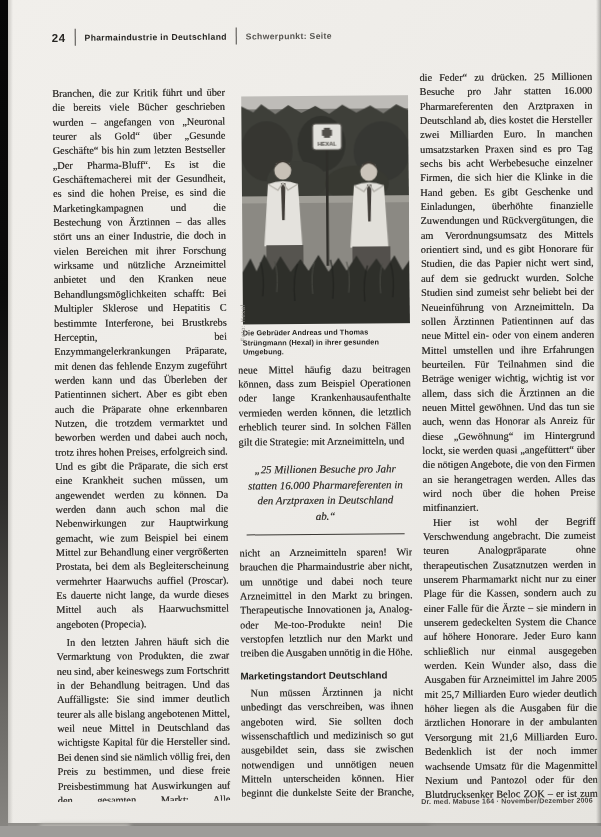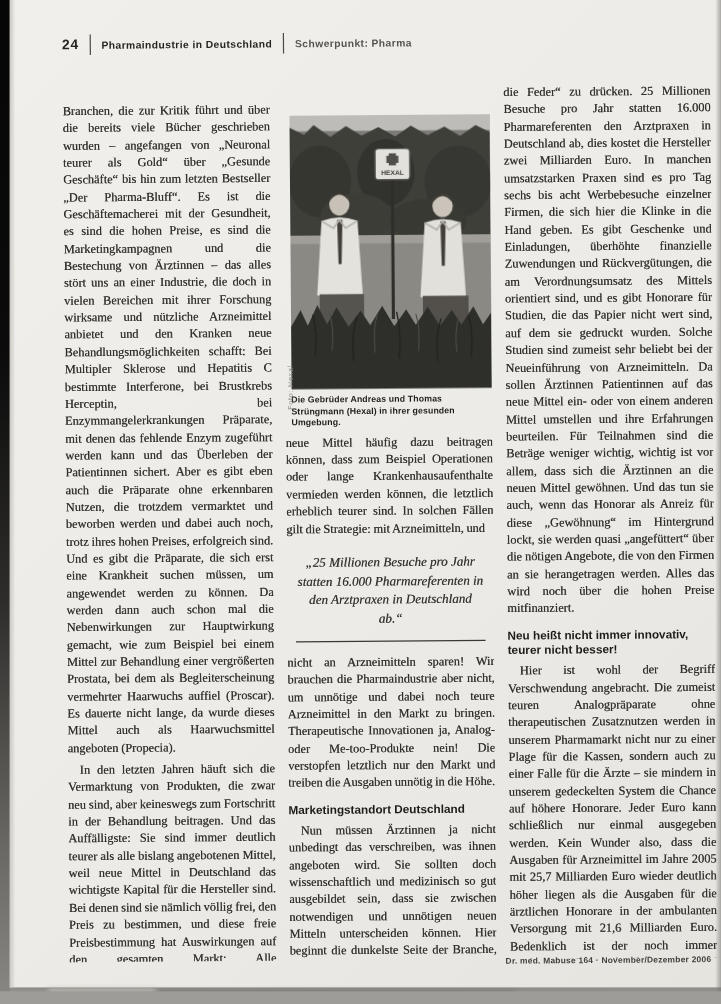--- a/index.html
+++ b/index.html
@@ -78,21 +78,21 @@
 <div class="scan">
   <div class="page"></div>
 
   <div class="content">
 
     <div class="header">
       <span class="pagenum">24</span>
       <span class="hdr-div"></span>
       <span class="hdr-sec">Pharmaindustrie in Deutschland</span>
       <span class="hdr-div"></span>
-      <span class="hdr-foc">Schwerpunkt: Pharma</span>
+      <span class="hdr-foc">Schwerpunkt: Seite</span>
     </div>
 
     <div class="cols">
 
       <div class="col col-1">
         <p class="body-text">Branchen, die zur Kritik führt und über die bereits viele Bücher geschrieben wurden – angefangen von „Neuronal teurer als Gold“ über „Gesunde Geschäfte“ bis hin zum letzten Bestseller „Der Pharma-Bluff“. Es ist die Geschäftemacherei mit der Gesundheit, es sind die hohen Preise, es sind die Marketingkampagnen und die Bestechung von Ärztinnen – das alles stört uns an einer Industrie, die doch in vielen Bereichen mit ihrer Forschung wirksame und nützliche Arzneimittel anbietet und den Kranken neue Behandlungsmöglichkeiten schafft: Bei Multipler Sklerose und Hepatitis C bestimmte Interferone, bei Brustkrebs Herceptin, bei Enzymmangelerkrankungen Präparate, mit denen das fehlende Enzym zugeführt werden kann und das Überleben der Patientinnen sichert. Aber es gibt eben auch die Präparate ohne erkennbaren Nutzen, die trotzdem vermarktet und beworben werden und dabei auch noch, trotz ihres hohen Preises, erfolgreich sind. Und es gibt die Präparate, die sich erst eine Krankheit suchen müssen, um angewendet werden zu können. Da werden dann auch schon mal die Nebenwirkungen zur Hauptwirkung gemacht, wie zum Beispiel bei einem Mittel zur Behandlung einer vergrößerten Prostata, bei dem als Begleiterscheinung vermehrter Haarwuchs auffiel (Proscar). Es dauerte nicht lange, da wurde dieses Mittel auch als Haarwuchsmittel angeboten (Propecia).</p>
         <div class="spacer-4"></div>
         <p class="body-text indent">In den letzten Jahren häuft sich die Vermarktung von Produkten, die zwar neu sind, aber keineswegs zum Fortschritt in der Behandlung beitragen. Und das Auffälligste: Sie sind immer deutlich teurer als alle bislang angebotenen Mittel, weil neue Mittel in Deutschland das wichtigste Kapital für die Hersteller sind. Bei denen sind sie nämlich völlig frei, den Preis zu bestimmen, und diese freie Preisbestimmung hat Auswirkungen auf den gesamten Markt: Alle Preiserhöhungen, die danach kommen, sind gesetzlich geregelt bis hin zur 16-prozentigen Mehrwertsteuer. Auf der einen Seite brauchen wir also die Pharmaindustrie für die Erforschung besserer Behandlungsmöglichkeiten. Und wenn wir es dann mit einer echten therapeutischen Innovation zu tun haben, sollte sie auch trotz eines hohen Preises bezahlt werden, weil</p>
       </div>
 
@@ -153,21 +153,20 @@
         <p class="body-text">neue Mittel häufig dazu beitragen können, dass zum Beispiel Operationen oder lange Krankenhausaufenthalte vermieden werden können, die letztlich erheblich teurer sind. In solchen Fällen gilt die Strategie: mit Arzneimitteln, und</p>
         <p class="pull-quote">„25 Millionen Besuche pro Jahr statten 16.000 Pharma­referenten in den Arztpraxen in Deutschland ab.“</p>
         <div class="quote-rule"></div>
         <p class="body-text">nicht an Arzneimitteln sparen! Wir brauchen die Pharmaindustrie aber nicht, um unnötige und dabei noch teure Arzneimittel in den Markt zu bringen. Therapeutische Innovationen ja, Analog- oder Me-too-Produkte nein! Die verstopfen letztlich nur den Markt und treiben die Ausgaben unnötig in die Höhe.</p>
         <h3 class="subheading">Marketingstandort Deutschland</h3>
         <p class="body-text indent">Nun müssen Ärztinnen ja nicht unbedingt das verschreiben, was ihnen angeboten wird. Sie sollten doch wissenschaftlich und medizinisch so gut ausgebildet sein, dass sie zwischen notwendigen und unnötigen neuen Mitteln unterscheiden können. Hier beginnt die dunkelste Seite der Branche, die mit allen möglichen Strategien und Tricks versucht, den Ärztinnen bestimmte Arzneimittel „in</p>
       </div>
 
       <div class="col col-3">
         <p class="body-text">die Feder“ zu drücken. 25 Millionen Besuche pro Jahr statten 16.000 Pharmareferenten den Arztpraxen in Deutschland ab, dies kostet die Hersteller zwei Milliarden Euro. In manchen umsatzstarken Praxen sind es pro Tag sechs bis acht Werbebesuche einzelner Firmen, die sich hier die Klinke in die Hand geben. Es gibt Geschenke und Einladungen, überhöhte finanzielle Zuwendungen und Rückvergütungen, die am Verordnungsumsatz des Mittels orientiert sind, und es gibt Honorare für Studien, die das Papier nicht wert sind, auf dem sie gedruckt wurden. Solche Studien sind zumeist sehr beliebt bei der Neueinführung von Arzneimitteln. Da sollen Ärztinnen Patientinnen auf das neue Mittel ein- oder von einem anderen Mittel umstellen und ihre Erfahrungen beurteilen. Für Teilnahmen sind die Beträge weniger wichtig, wichtig ist vor allem, dass sich die Ärztinnen an die neuen Mittel gewöhnen. Und das tun sie auch, wenn das Honorar als Anreiz für diese „Gewöhnung“ im Hintergrund lockt, sie werden quasi „angefüttert“ über die nötigen Angebote, die von den Firmen an sie herangetragen werden. Alles das wird noch über die hohen Preise mitfinanziert.</p>
-        <h3 class="subheading">Neu heißt nicht immer innovativ, teurer nicht besser!</h3>
         <p class="body-text indent">Hier ist wohl der Begriff Verschwendung angebracht. Die zumeist teuren Analogpräparate ohne therapeutischen Zusatznutzen werden in unserem Pharmamarkt nicht nur zu einer Plage für die Kassen, sondern auch zu einer Falle für die Ärzte – sie mindern in unserem gedeckelten System die Chance auf höhere Honorare. Jeder Euro kann schließlich nur einmal ausgegeben werden. Kein Wunder also, dass die Ausgaben für Arzneimittel im Jahre 2005 mit 25,7 Milliarden Euro wieder deutlich höher liegen als die Ausgaben für die ärztlichen Honorare in der ambulanten Versorgung mit 21,6 Milliarden Euro. Bedenklich ist der noch immer wachsende Umsatz für die Magenmittel Nexium und Pantozol oder für den Blutdrucksenker Beloc ZOK – er ist zum Beispiel unerwünscht, kostengünstigere Generika könnten sie längst im therapeutischen Alltag ersetzen. Ähnliches gilt für viele Verordnungen von Sartanen zur Blutdrucksenkung. In den meisten Fällen</p>
       </div>
 
     </div>
 
     <span class="credit">Foto: Hexal</span>
 
     <div class="footer">Dr. med. Mabuse 164 · November/Dezember 2006</div>
   </div>
 

